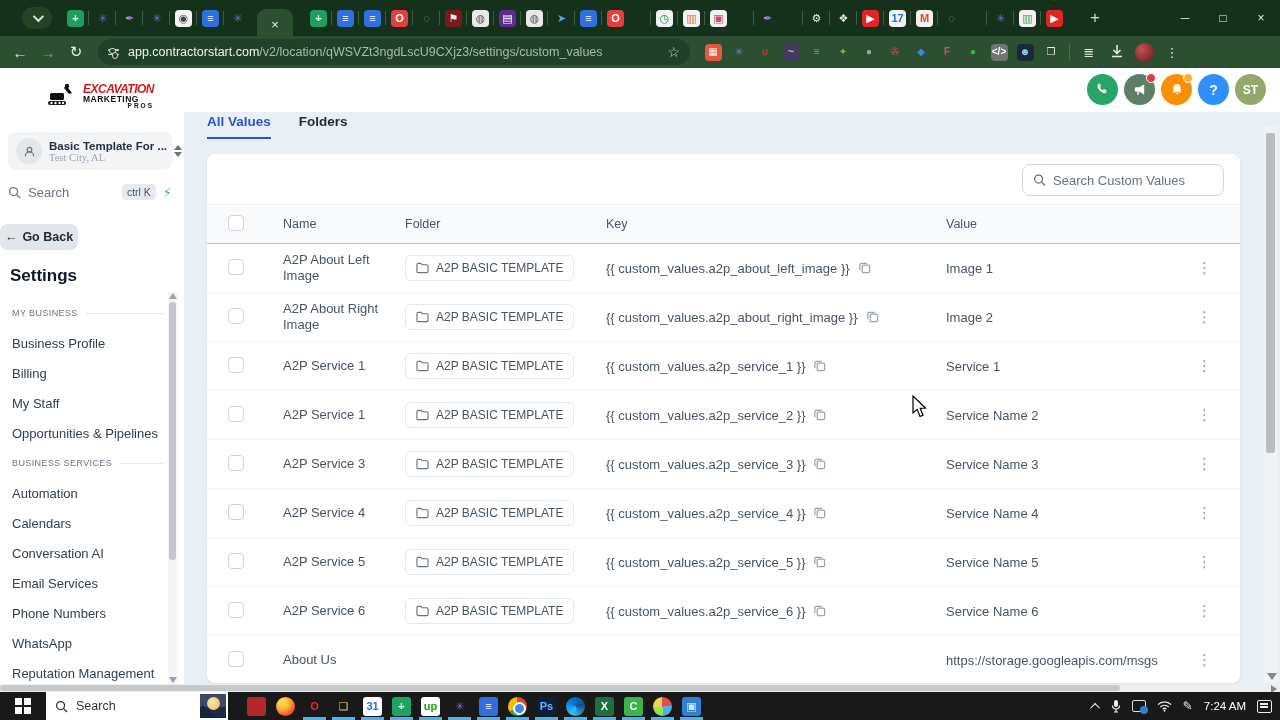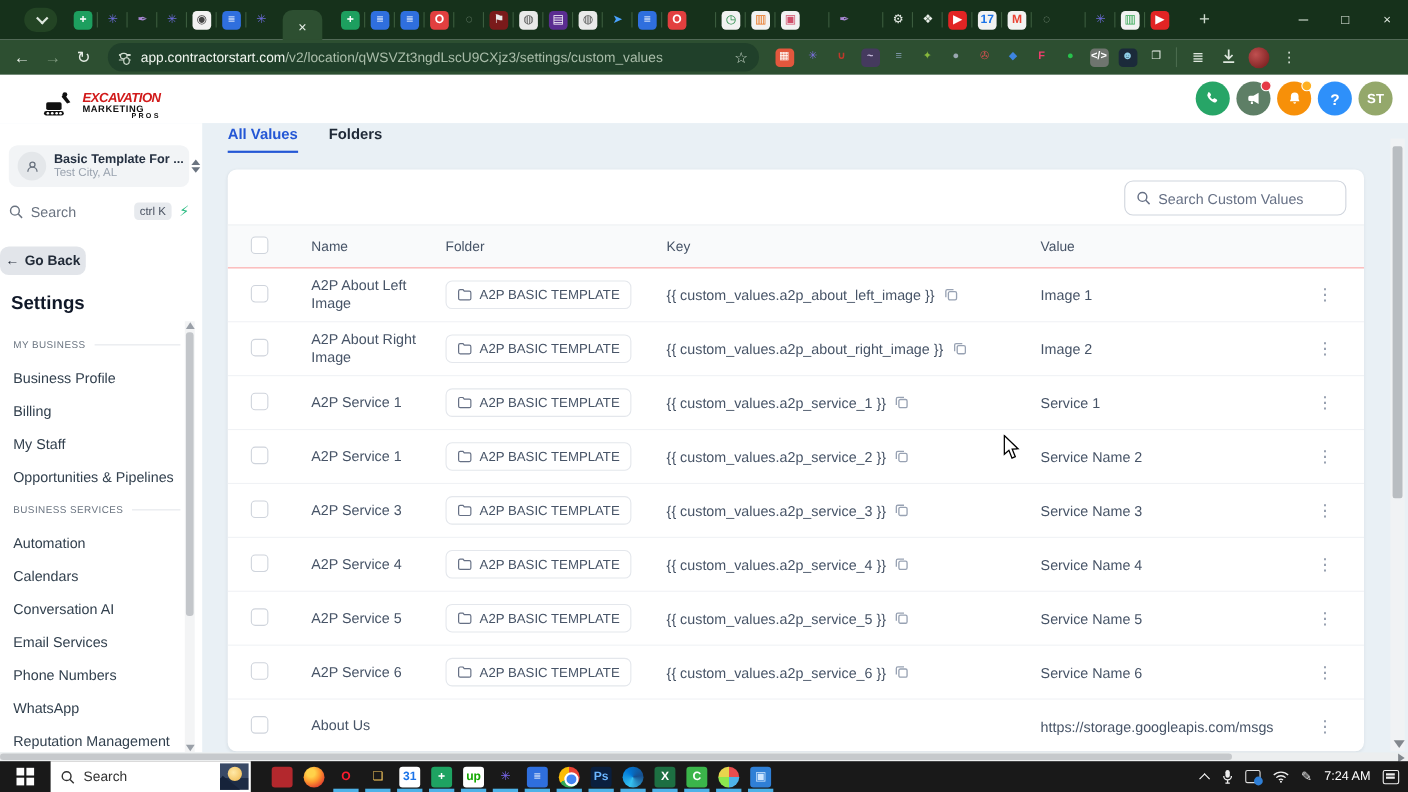--- a/index.html
+++ b/index.html
@@ -39,29 +39,29 @@
   .profile-dot { width:19px; height:19px; border-radius:50%; background:radial-gradient(circle at 35% 35%, #c05050, #6e1717); margin:0 4px; }
 
   
   .appheader { position:absolute; left:0; top:68px; width:1280px; height:44px; background:#fff; }
   .hicons { position:absolute; right:14px; top:6px; display:flex; gap:6px; align-items:center; }
   .hcirc { width:31px; height:31px; border-radius:50%; display:flex; align-items:center; justify-content:center; position:relative; color:#fff; font-weight:bold; font-size:14px; }
   .badge { position:absolute; top:-1px; right:-1px; width:10px; height:10px; border-radius:50%; border:1.5px solid #fff; }
 
   
   .sidebar { position:absolute; left:0; top:112px; width:184px; height:572px; background:#fff; }
-  .logo { position:absolute; left:0; top:-36px; width:184px; height:40px; display:flex; justify-content:center; align-items:center; gap:3px; }
+  .logo { position:absolute; left:8px; top:-36px; width:184px; height:40px; display:flex; justify-content:center; align-items:center; gap:3px; }
   .logo-txt { line-height:1; text-align:left; }
   .logo-l1 { color:#d11a1a; font-weight:bold; font-style:italic; font-size:12px; letter-spacing:-.5px; }
   .logo-l2 { color:#111; font-weight:bold; font-size:8.5px; letter-spacing:.5px; }
   .logo-l3 { color:#111; font-weight:bold; font-size:6.5px; text-align:right; letter-spacing:2px; }
   .locsel { position:absolute; left:8px; top:20px; width:164px; height:38px; background:#f2f4f6; border-radius:8px; display:flex; align-items:center; padding:0 8px; gap:7px; }
   .locav { width:26px; height:26px; border-radius:50%; background:#e4e7ea; display:flex; align-items:center; justify-content:center; flex-shrink:0; }
   .locname { font-size:11.5px; font-weight:bold; color:#253041; white-space:nowrap; }
-  .loccity { font-size:10.5px; color:#9aa3af; }
+  .loccity { font-size:10.5px; color:#9aa3af;font-family:Liberation Serif, serif; }
   .updown { margin-left:auto; display:flex; flex-direction:column; gap:2px; }
   .tri-u { width:0; height:0; border-left:4px solid transparent; border-right:4px solid transparent; border-bottom:5px solid #6b7480; }
   .tri-d { width:0; height:0; border-left:4px solid transparent; border-right:4px solid transparent; border-top:5px solid #6b7480; }
   .sbsearch { position:absolute; left:8px; top:68px; width:164px; height:24px; display:flex; align-items:center; gap:7px; }
   .sbsearch .ph { font-size:13px; color:#6a7380; }
   .kbd { margin-left:auto; background:#e7eaee; border-radius:4px; font-size:10.5px; color:#4a5362; padding:2px 5px; }
   .bolt { color:#2fbd85; font-size:13px; }
   .goback { position:absolute; left:0px; top:112px; width:78px; height:26px; background:#e2e5ea; border-radius:8px; display:flex; align-items:center; justify-content:center; gap:5px; font-size:12.5px; color:#222b38; font-weight:bold; }
   .settings-title { position:absolute; left:10px; top:154px; font-size:17px; font-weight:bold; color:#101828; }
   .navlist { position:absolute; left:12px; top:186px; width:152px; }

